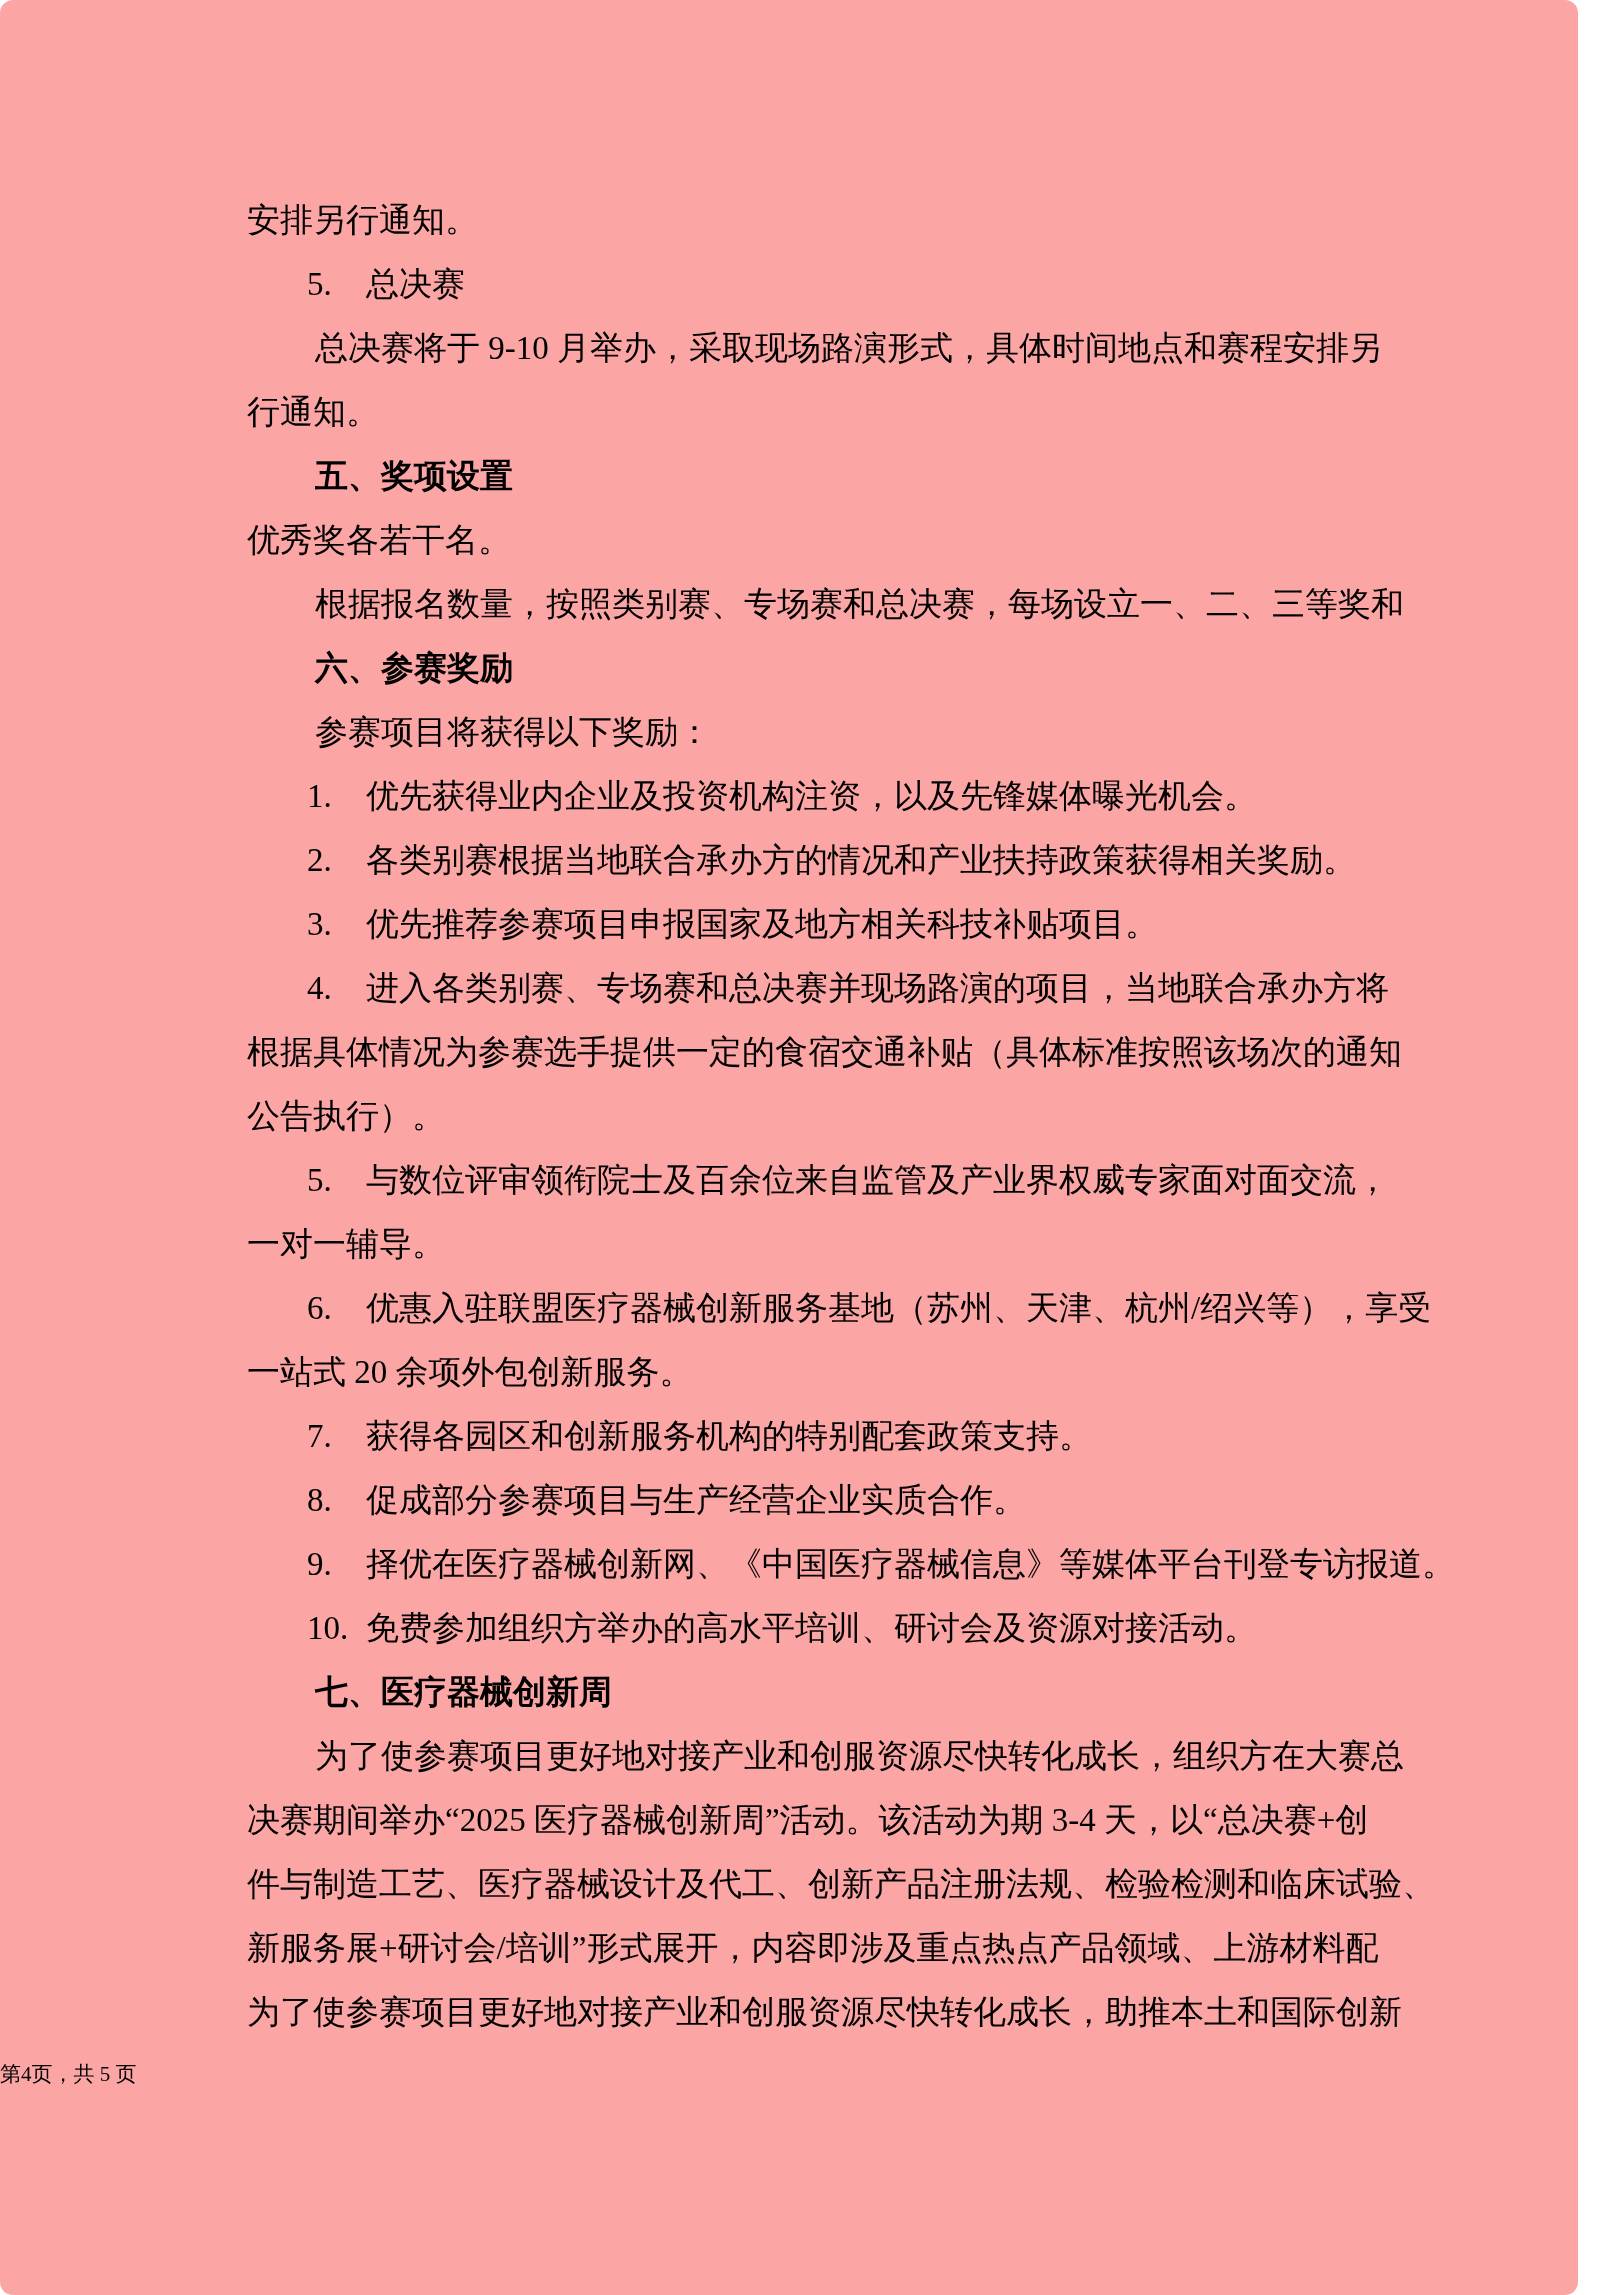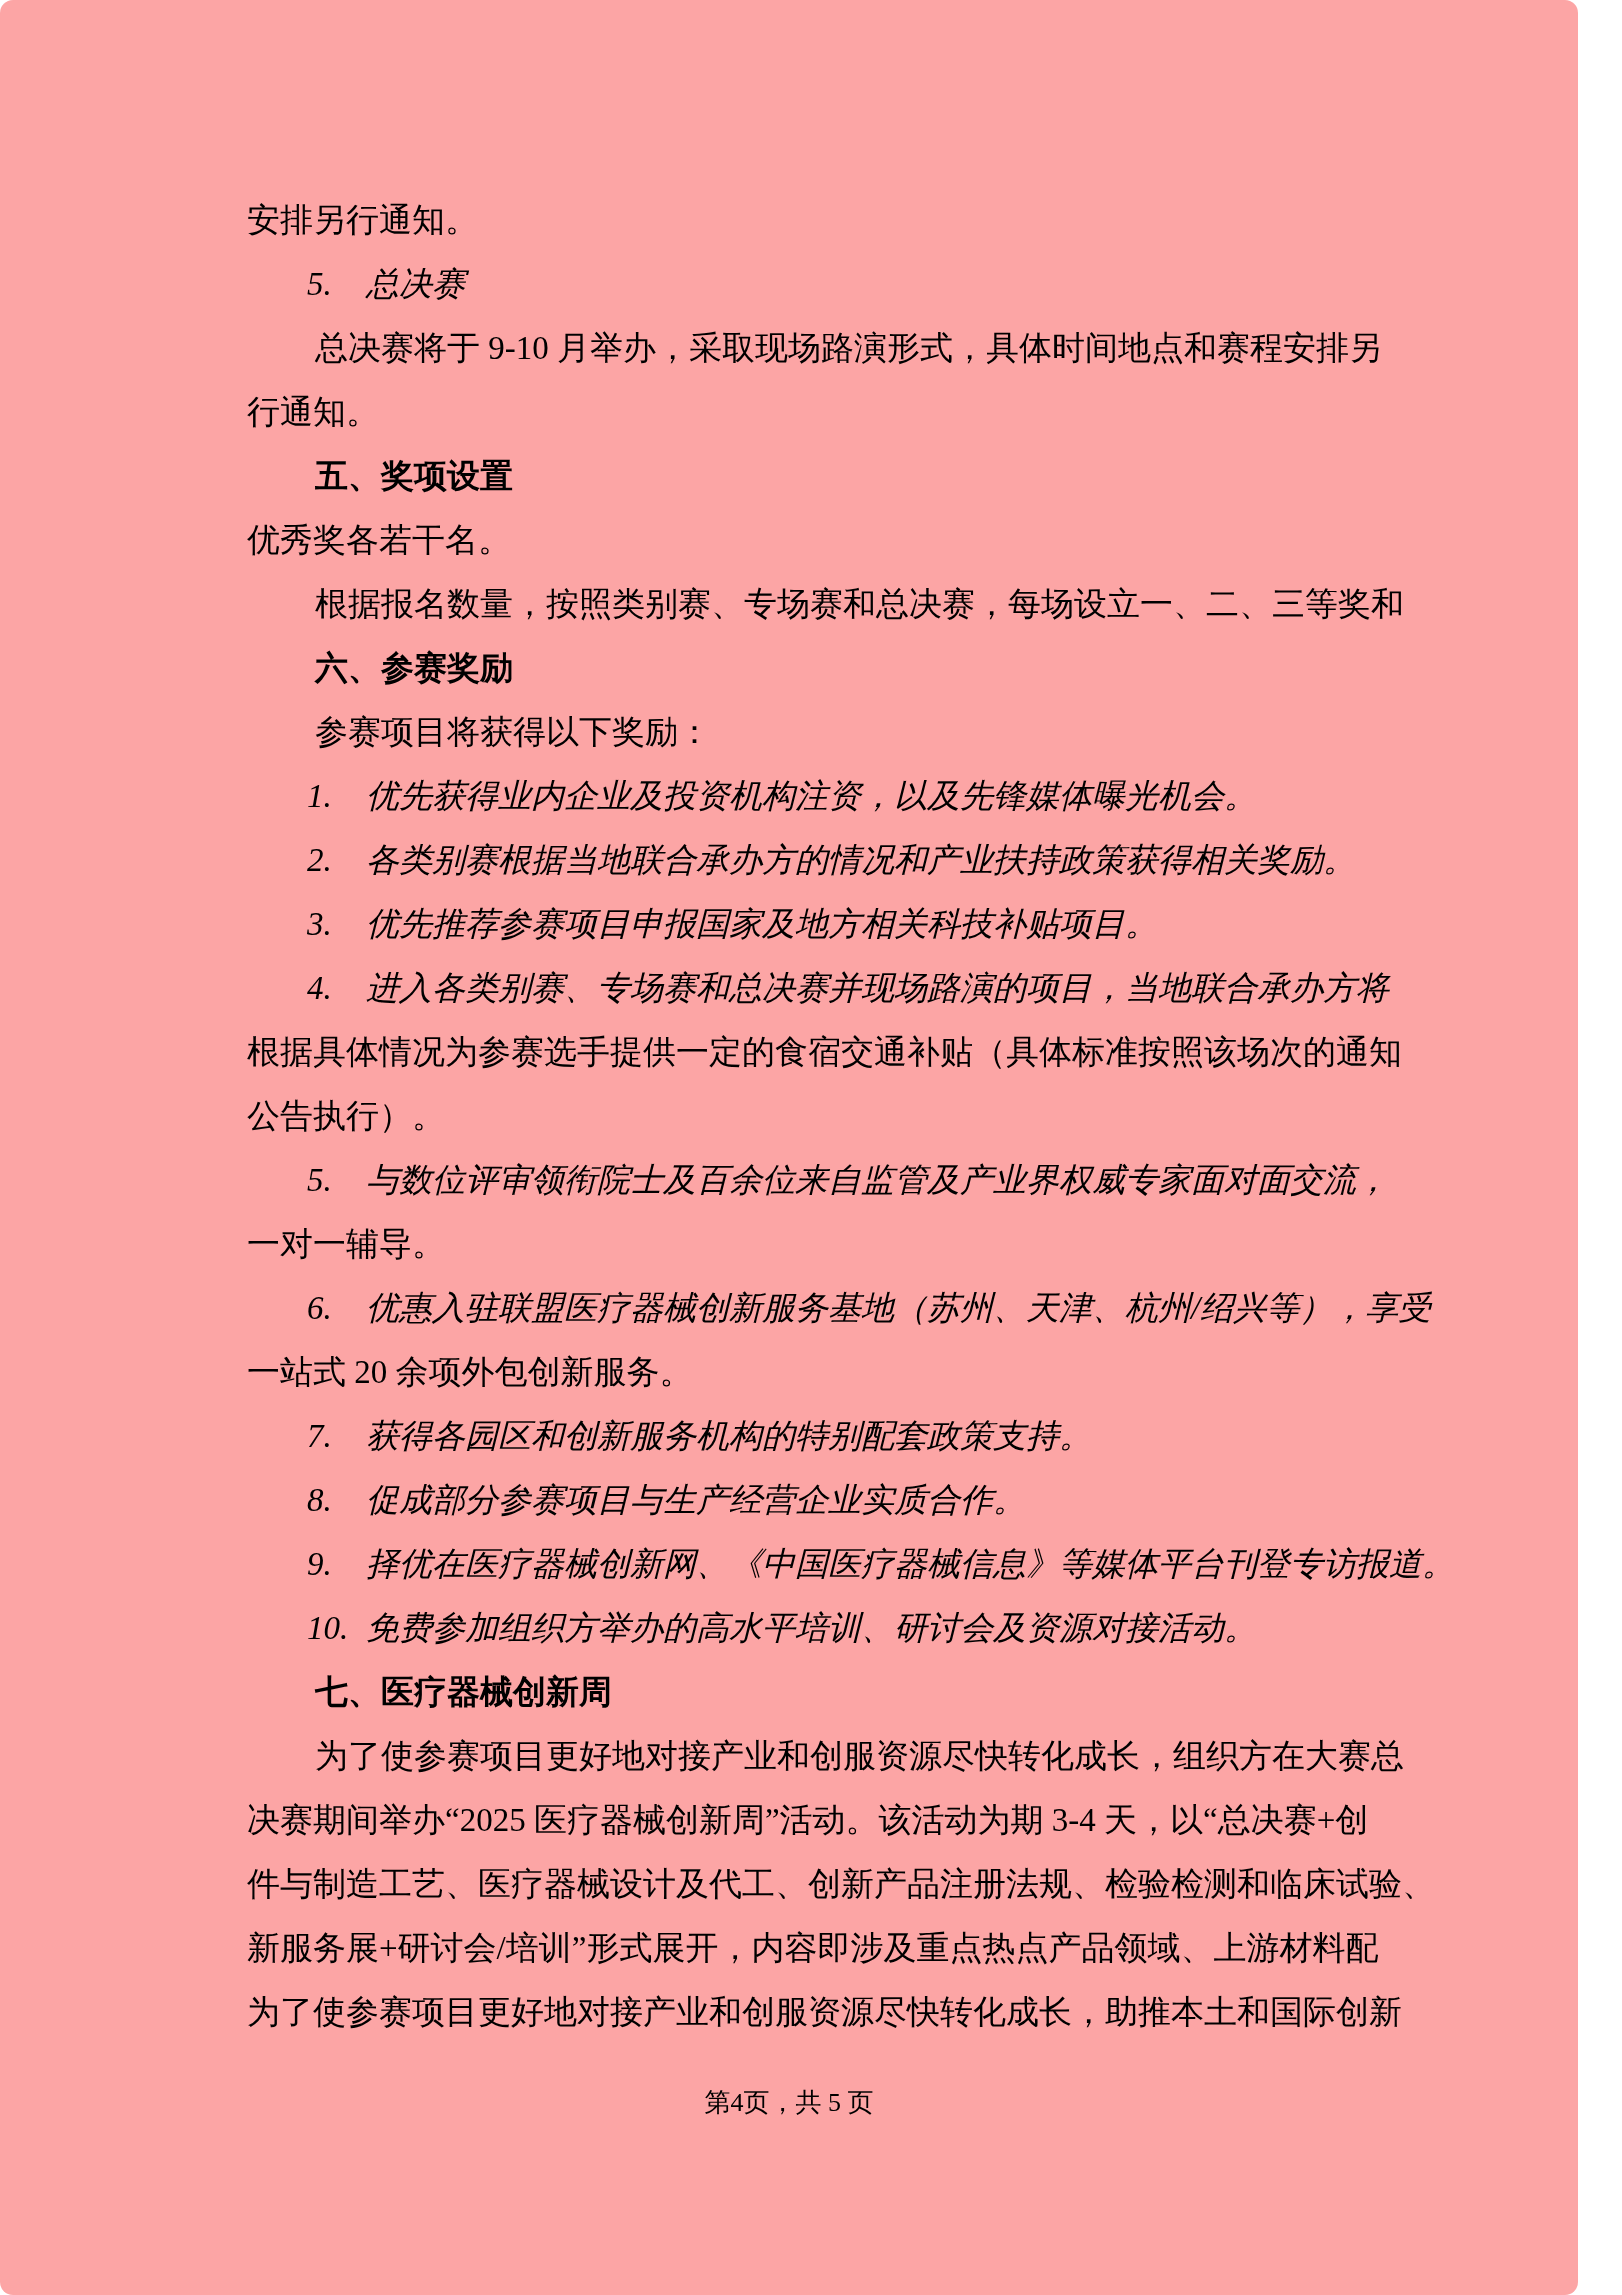--- a/index.html
+++ b/index.html
@@ -28,39 +28,37 @@
   .line {
     height: 64px;
     white-space: nowrap;
   }
   .line.indent,
   .line.heading {
     text-indent: 68px;
   }
   .line.item {
     text-indent: 60px;
-    font-style: italic;
   }
   .line.heading {
     font-weight: 700;
   }
   .num {
     display: inline-block;
     width: 59px;
     text-indent: 0;
   }
   .footer {
     position: absolute;
     top: 2060px;
     left: 0;
     width: 100%;
-    text-align: center;
-    font-size: 26px;
+    text-align: left;
+    font-size: 21px;
     line-height: 29px;
-    margin-top: 28px;
   }
 </style>
 </head>
 <body>
 
 <div class="page">
   <div class="doc-body">
       <div class="line flush"><span>安排另行通知。</span></div>
       <div class="line item"><span class="num">5.</span><span>总决赛</span></div>
       <div class="line indent"><span>总决赛将于 9-10 月举办，采取现场路演形式，具体时间地点和赛程安排另</span></div>

